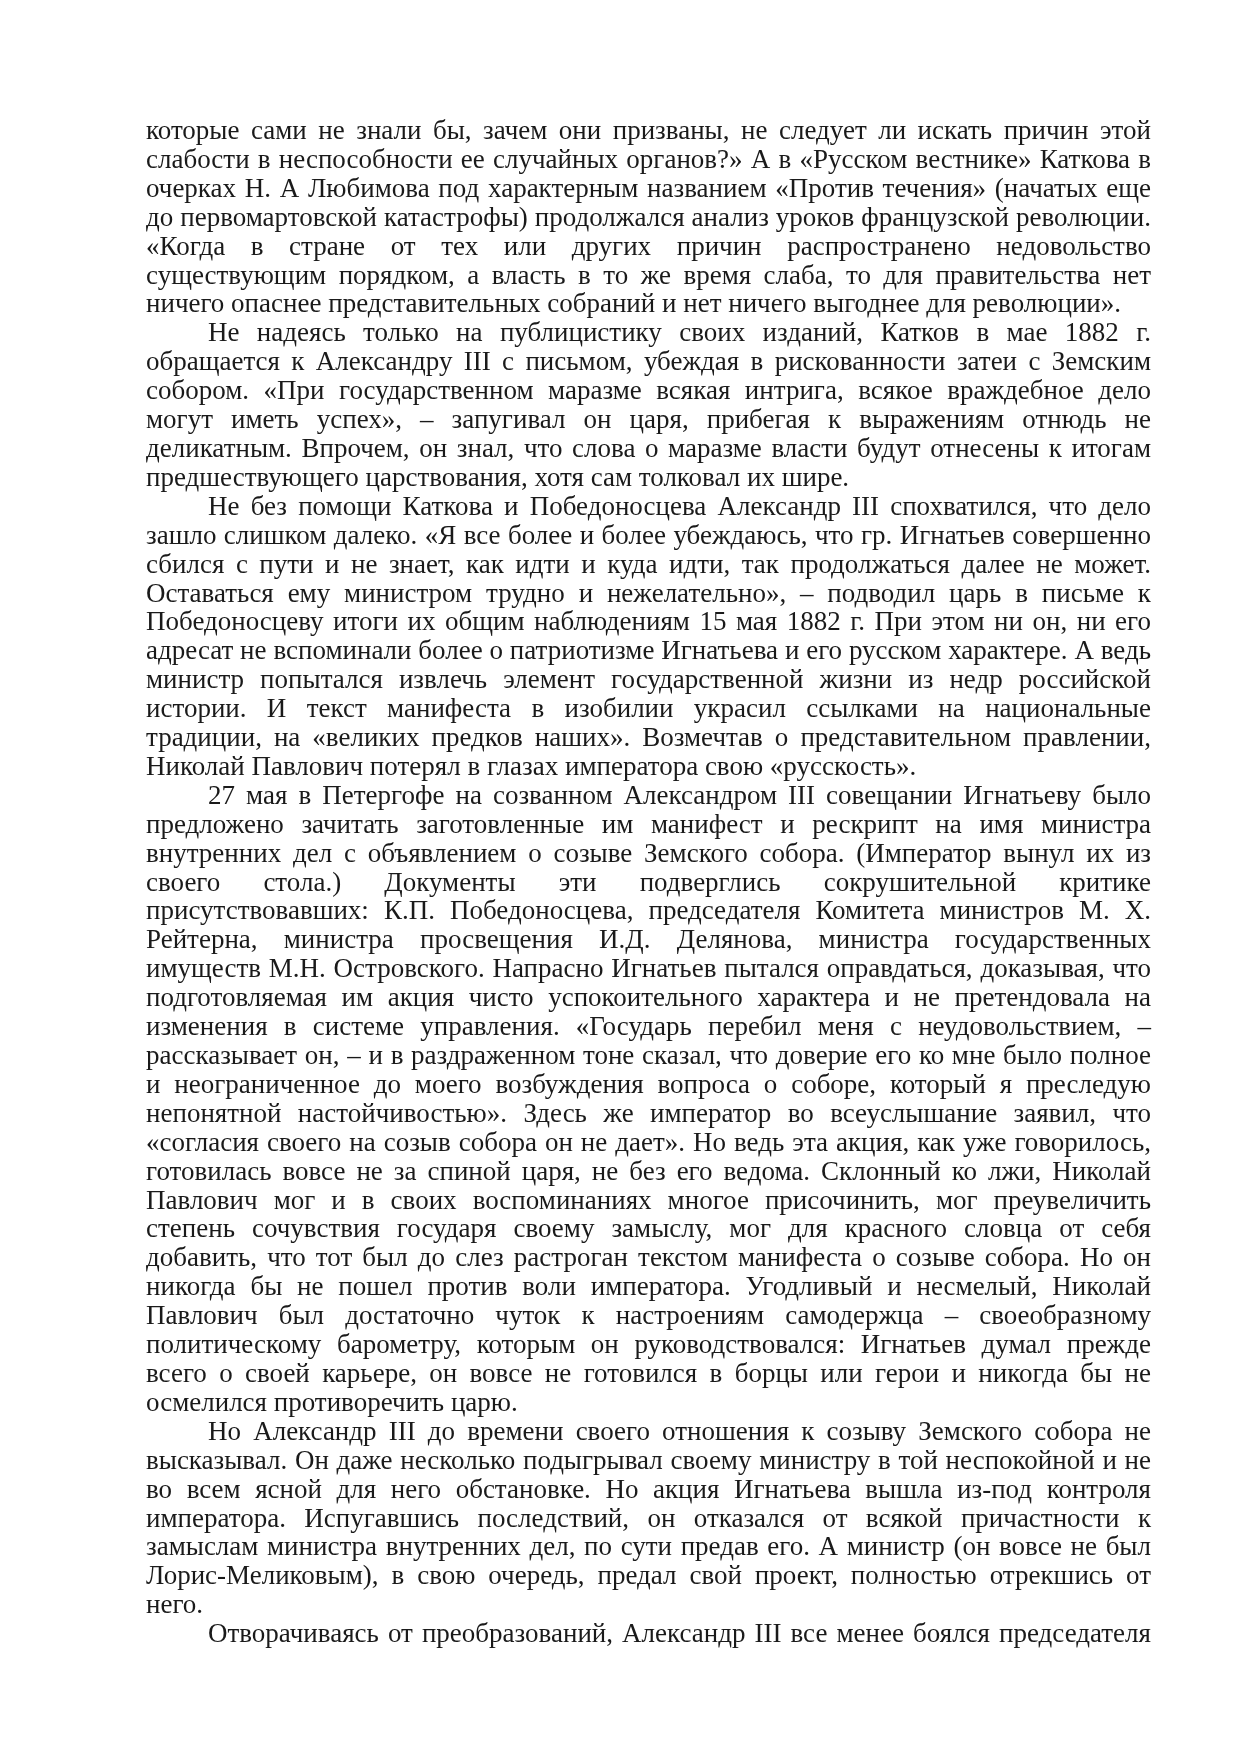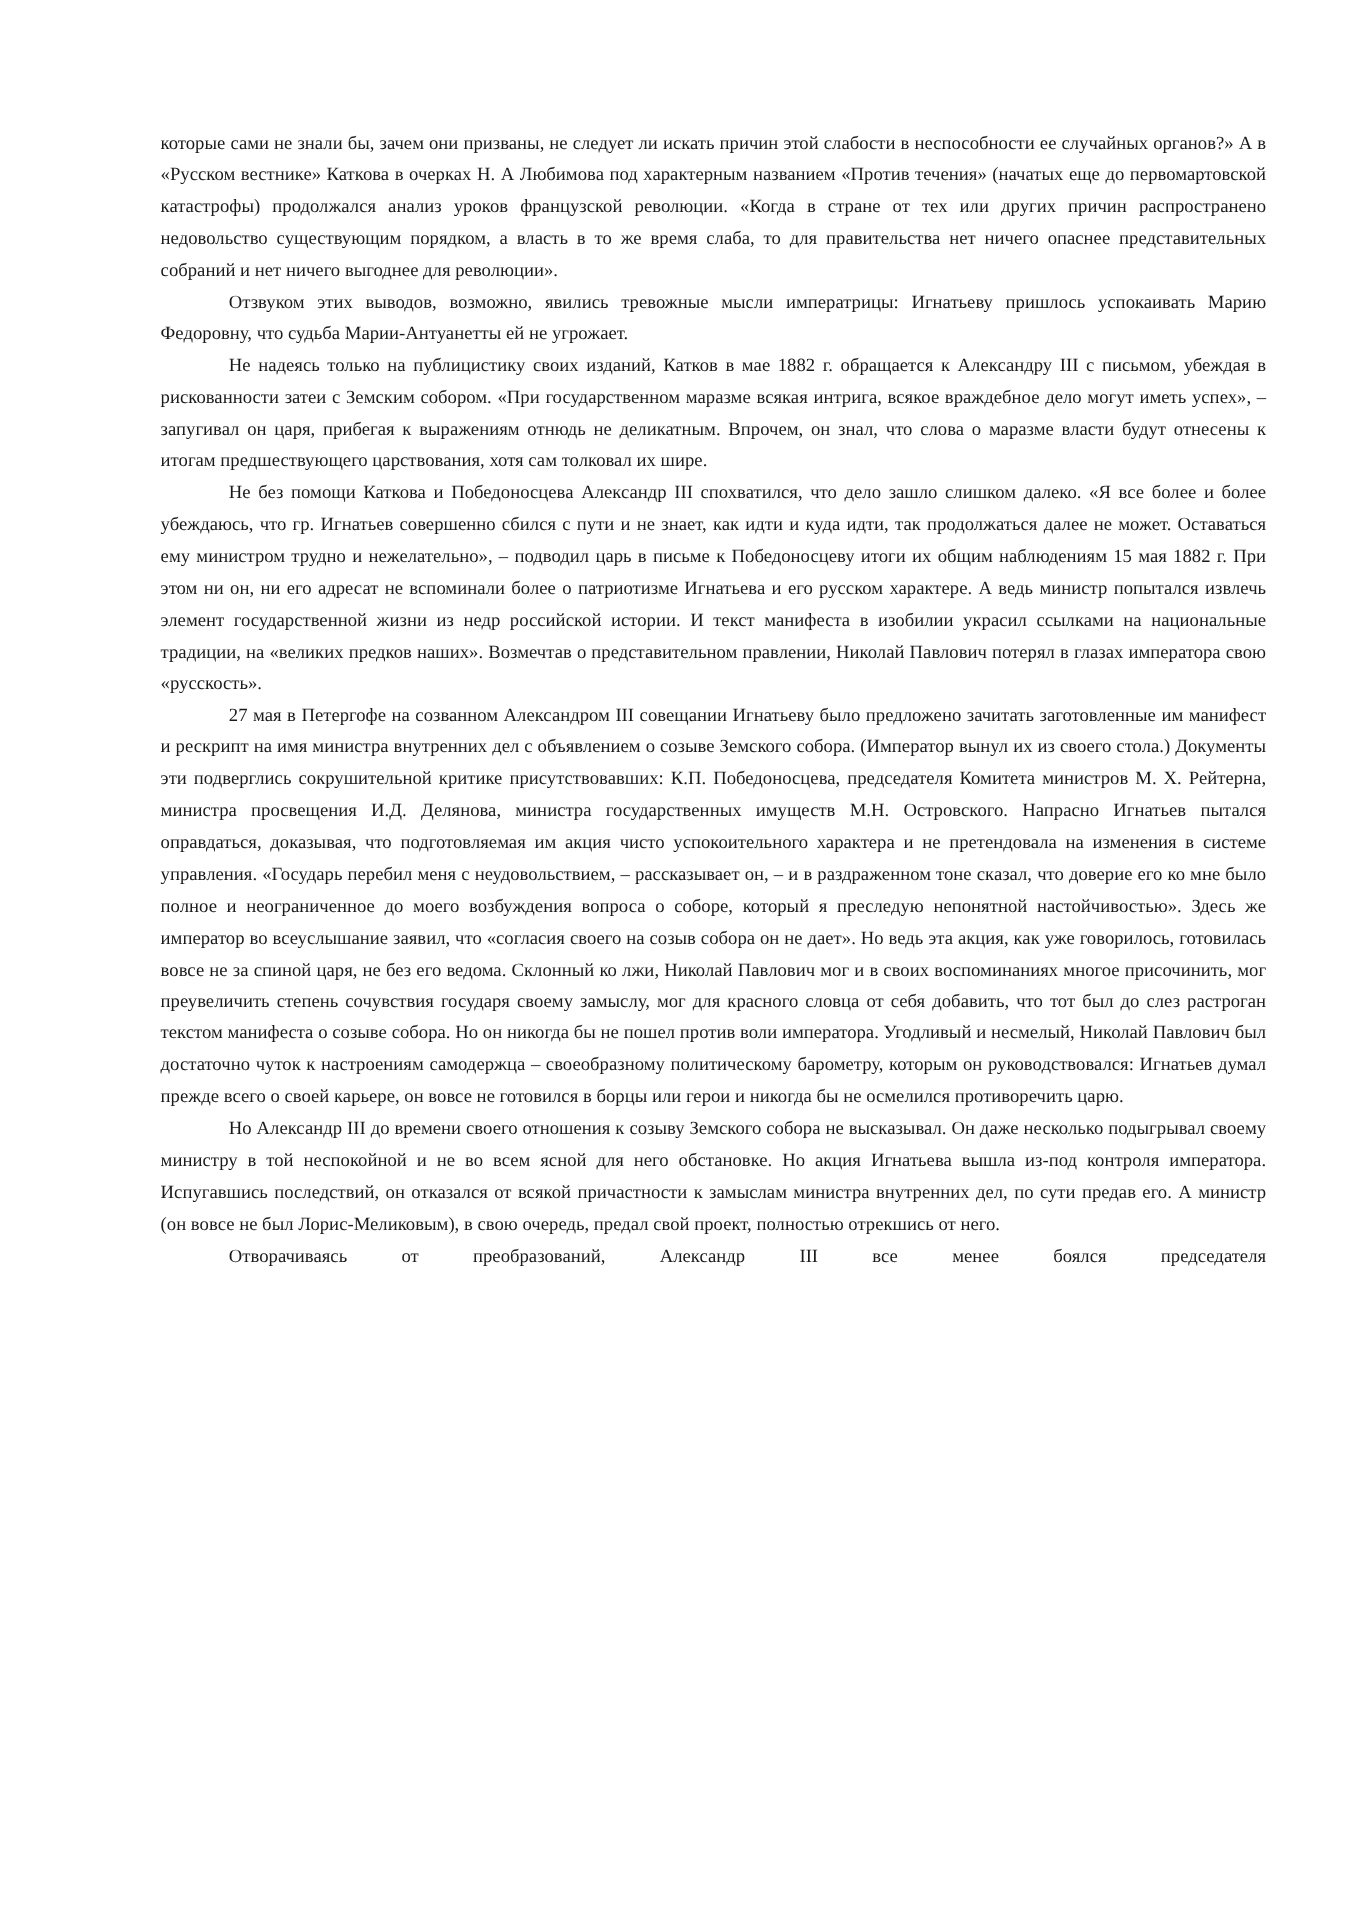--- a/index.html
+++ b/index.html
@@ -12,38 +12,37 @@
     height: 1754px;
     position: relative;
     overflow: hidden;
   }
   .page {
     position: absolute;
     left: 146px;
     top: 116px;
     width: 1005px;
     font-family: "Liberation Serif", "DejaVu Serif", serif;
-    font-size: 17px;
+    font-size: 27px;
     line-height: 28.9px;
     color: #1a1a1a;
     text-align: justify;
   }
   .page p {
     margin: 0;
     padding: 0;
     text-indent: 0;
   }
   .page p.indent {
     text-indent: 62px;
   }
 </style>
 </head>
 <body>
 
 <div class="page">
   <p class="p0">которые сами не знали бы, зачем они призваны, не следует ли искать причин этой слабости в неспособности ее случайных органов?» А в «Русском вестнике» Каткова в очерках Н. А Любимова под характерным названием «Против течения» (начатых еще до первомартовской катастрофы) продолжался анализ уроков французской революции. «Когда в стране от тех или других причин распространено недовольство существующим порядком, а власть в то же время слаба, то для правительства нет ничего опаснее представительных собраний и нет ничего выгоднее для революции».</p>
-  <p class="indent">Отзвуком этих выводов, возможно, явились тревожные мысли императрицы: Игнатьеву пришлось успокаивать Марию Федоровну, что судьба Марии-Антуанетты ей не угрожает.</p>
   <p class="indent">Не надеясь только на публицистику своих изданий, Катков в мае 1882 г. обращается к Александру III с письмом, убеждая в рискованности затеи с Земским собором. «При государственном маразме всякая интрига, всякое враждебное дело могут иметь успех», – запугивал он царя, прибегая к выражениям отнюдь не деликатным. Впрочем, он знал, что слова о маразме власти будут отнесены к итогам предшествующего царствования, хотя сам толковал их шире.</p>
   <p class="indent">Не без помощи Каткова и Победоносцева Александр III спохватился, что дело зашло слишком далеко. «Я все более и более убеждаюсь, что гр. Игнатьев совершенно сбился с пути и не знает, как идти и куда идти, так продолжаться далее не может. Оставаться ему министром трудно и нежелательно», – подводил царь в письме к Победоносцеву итоги их общим наблюдениям 15 мая 1882 г. При этом ни он, ни его адресат не вспоминали более о патриотизме Игнатьева и его русском характере. А ведь министр попытался извлечь элемент государственной жизни из недр российской истории. И текст манифеста в изобилии украсил ссылками на национальные традиции, на «великих предков наших». Возмечтав о представительном правлении, Николай Павлович потерял в глазах императора свою «русскость».</p>
   <p class="indent">27 мая в Петергофе на созванном Александром III совещании Игнатьеву было предложено зачитать заготовленные им манифест и рескрипт на имя министра внутренних дел с объявлением о созыве Земского собора. (Император вынул их из своего стола.) Документы эти подверглись сокрушительной критике присутствовавших: К.П. Победоносцева, председателя Комитета министров М. Х. Рейтерна, министра просвещения И.Д. Делянова, министра государственных имуществ М.Н. Островского. Напрасно Игнатьев пытался оправдаться, доказывая, что подготовляемая им акция чисто успокоительного характера и не претендовала на изменения в системе управления. «Государь перебил меня с неудовольствием, – рассказывает он, – и в раздраженном тоне сказал, что доверие его ко мне было полное и неограниченное до моего возбуждения вопроса о соборе, который я преследую непонятной настойчивостью». Здесь же император во всеуслышание заявил, что «согласия своего на созыв собора он не дает». Но ведь эта акция, как уже говорилось, готовилась вовсе не за спиной царя, не без его ведома. Склонный ко лжи, Николай Павлович мог и в своих воспоминаниях многое присочинить, мог преувеличить степень сочувствия государя своему замыслу, мог для красного словца от себя добавить, что тот был до слез растроган текстом манифеста о созыве собора. Но он никогда бы не пошел против воли императора. Угодливый и несмелый, Николай Павлович был достаточно чуток к настроениям самодержца – своеобразному политическому барометру, которым он руководствовался: Игнатьев думал прежде всего о своей карьере, он вовсе не готовился в борцы или герои и никогда бы не осмелился противоречить царю.</p>
   <p class="indent">Но Александр III до времени своего отношения к созыву Земского собора не высказывал. Он даже несколько подыгрывал своему министру в той неспокойной и не во всем ясной для него обстановке. Но акция Игнатьева вышла из-под контроля императора. Испугавшись последствий, он отказался от всякой причастности к замыслам министра внутренних дел, по сути предав его. А министр (он вовсе не был Лорис-Меликовым), в свою очередь, предал свой проект, полностью отрекшись от него.</p>
   <p class="indent last-line" style="text-align-last: justify;">Отворачиваясь от преобразований, Александр III все менее боялся председателя</p>
 </div>
 
 </body></html>

